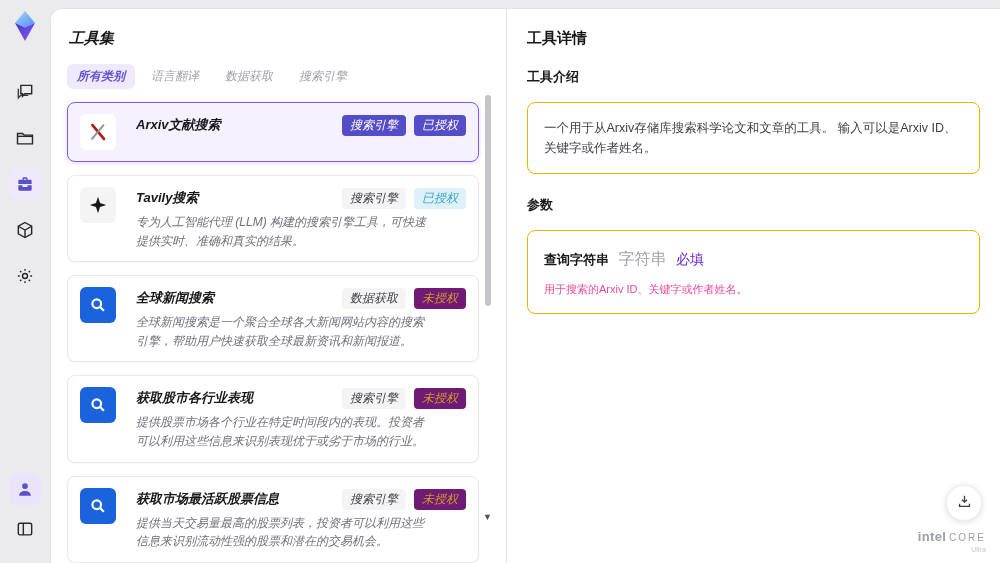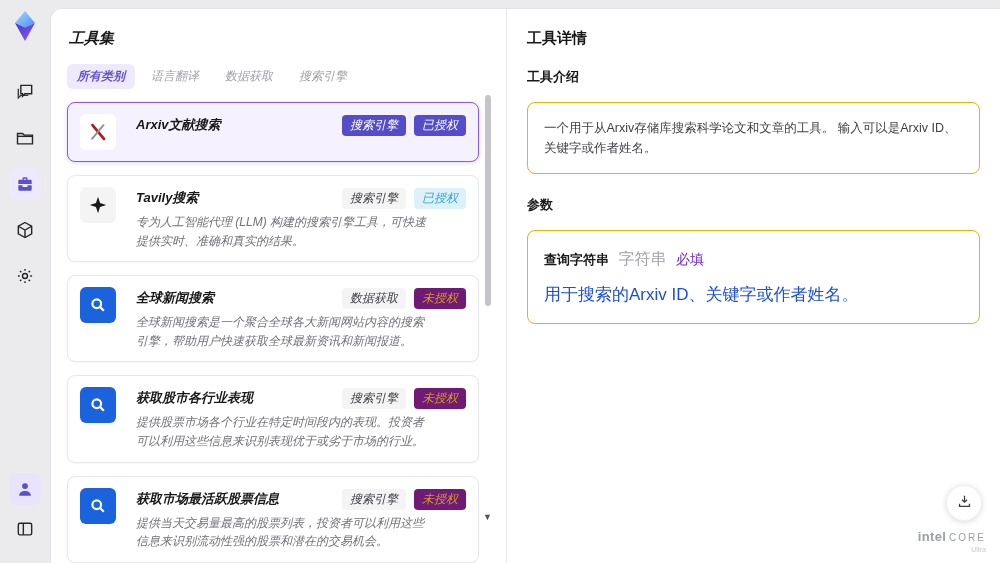--- a/index.html
+++ b/index.html
@@ -83,21 +83,21 @@
   .section-heading { font-size:13px; font-weight:700; margin-bottom:12px; }
   .info-box {
     border:1px solid #eab308; border-radius:8px; background:#fff;
     padding:15px 16px; font-size:12.5px; color:#3f3f46; line-height:1.6;
     margin-bottom:22px; box-shadow:0 1px 2px rgba(0,0,0,0.03);margin-top:16px;
   }
   .param-head { margin-bottom:9px; }
   .param-name { font-size:13px; font-weight:700; color:#18181b; }
   .param-type { font-size:16px; color:#a1a1aa; margin-left:6px; }
   .param-required { font-size:14px; color:#6d28d9; margin-left:6px; }
-  .param-desc { font-size:17px; color:#1d4ed8; }
+  .param-desc { font-size:11px; color:#ec4899; }
   
   .download-fab {
     position:absolute; right:18px; bottom:42px; width:36px; height:36px;
     border-radius:50%; background:#fff; border:1px solid #f0f0f1;
     box-shadow:0 1px 6px rgba(0,0,0,0.14);
     display:flex; align-items:center; justify-content:center; cursor:pointer;
     color:#3f3f46;
   }
   .intel-logo {
     position:absolute; right:14px; bottom:10px; text-align:right;

